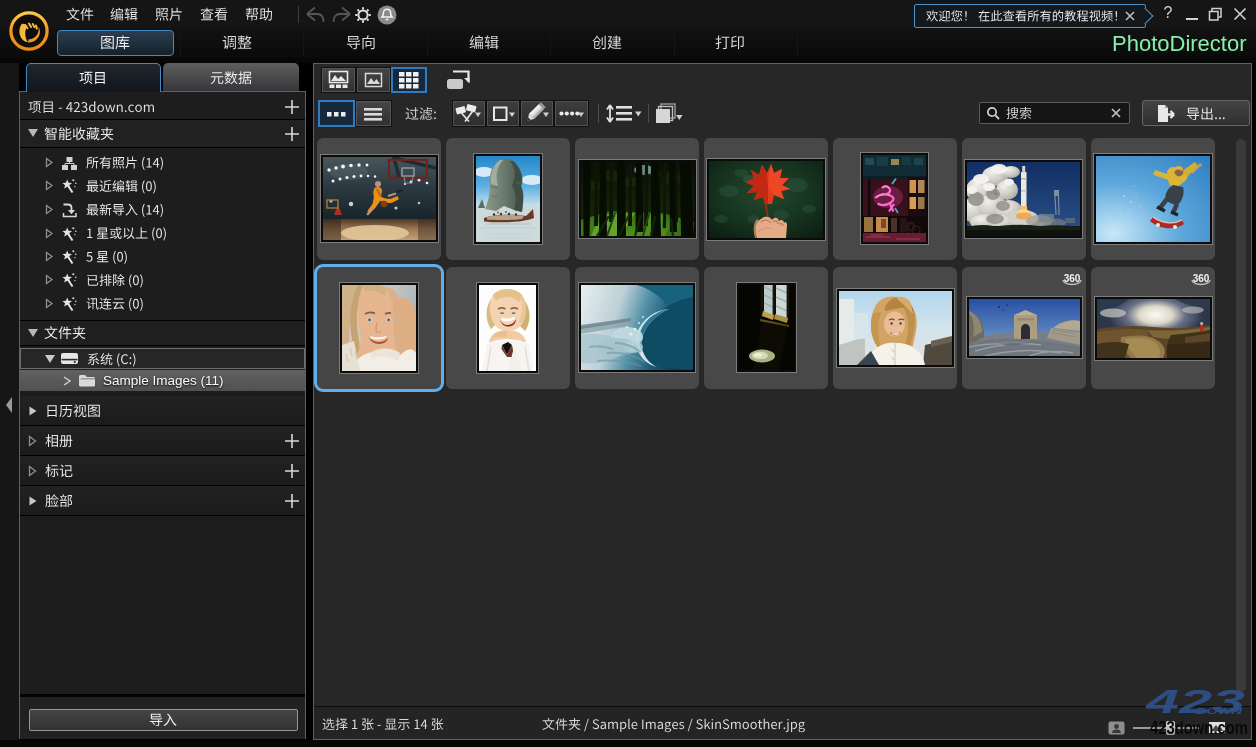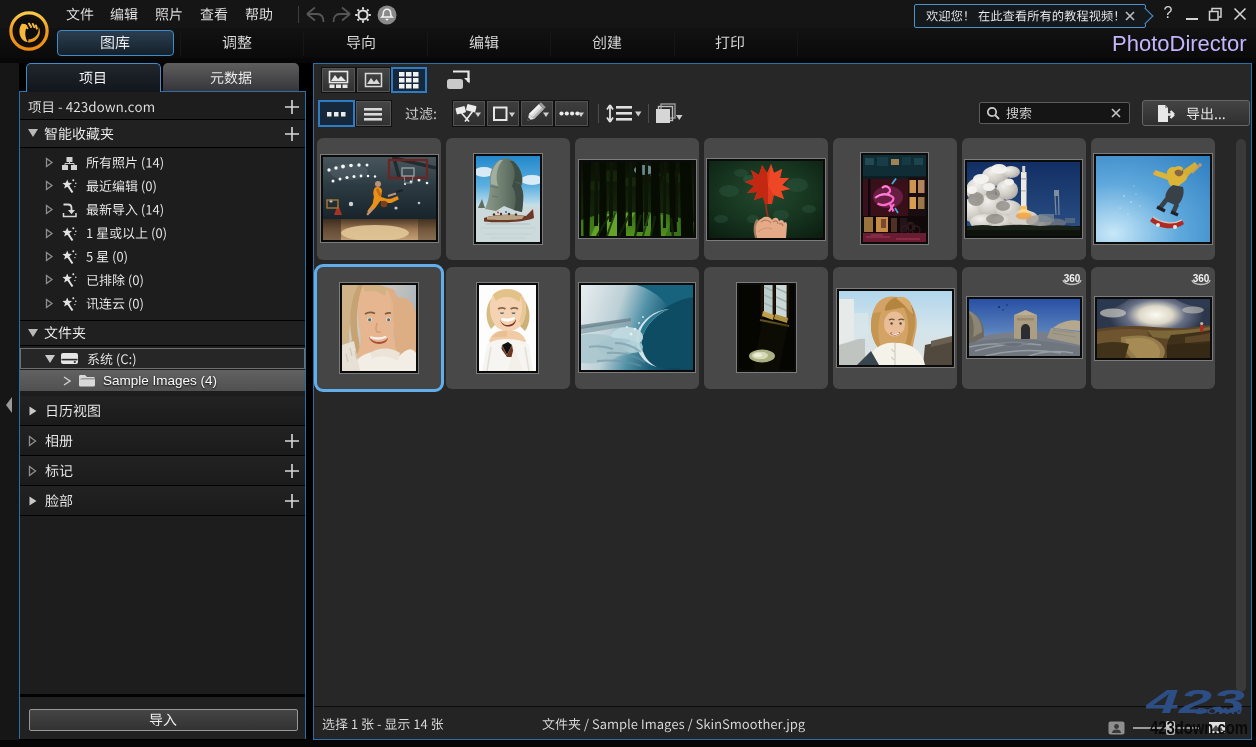--- a/index.html
+++ b/index.html
@@ -59,21 +59,21 @@
 <svg class="abs" style="left:1233px;top:7px" width="14" height="14">
     <path d="M1.5 1.5 L12.5 12.5 M12.5 1.5 L1.5 12.5" stroke="#d2d2d2" stroke-width="1.6"></path>
   </svg>
 <div class="abs" style="left:180px;top:31px;width:1px;height:25px;background:#161616"></div>
 <div class="abs" style="left:303px;top:31px;width:1px;height:25px;background:#161616"></div>
 <div class="abs" style="left:427px;top:31px;width:1px;height:25px;background:#161616"></div>
 <div class="abs" style="left:550px;top:31px;width:1px;height:25px;background:#161616"></div>
 <div class="abs" style="left:674px;top:31px;width:1px;height:25px;background:#161616"></div>
 <div class="abs" style="left:797px;top:31px;width:1px;height:25px;background:#161616"></div>
 <div class="abs" style="left:57px;top:30px;width:117px;height:26px;border:1px solid #3e8cc9;border-radius:4px;background:linear-gradient(#2b3e50,#15212b)"></div>
-<div class="abs" style="left:1112px;top:31px;width:136px;height:26px;color:#c4b5fd;font-size:22px;letter-spacing:0px">PhotoDirector</div>
+<div class="abs" style="left:1112px;top:31px;width:136px;height:26px;color:#86efac;font-size:22px;letter-spacing:0px">PhotoDirector</div>
 <div class="abs" style="left:19px;top:91px;width:287px;height:648px;background:#1d1d1d;border:1px solid #2e6ea8"></div>
 <div class="abs" style="left:26px;top:63px;width:135px;height:29px;border:1px solid #3e8cc9;border-bottom:none;border-radius:5px 5px 0 0;background:linear-gradient(#20262c,#10161c)"></div>
 <div class="abs" style="left:163px;top:63px;width:136px;height:28px;border-radius:5px 5px 0 0;background:linear-gradient(#5e5e5e,#36363a)"></div>
 <svg class="abs" style="left:284px;top:99px" width="16" height="16">
     <path d="M8 1 V15 M1 8 H15" stroke="#d8d8d8" stroke-width="1.6"></path>
   </svg>
 <div class="abs" style="left:20px;top:119px;width:285px;height:1px;background:#000"></div>
 <div class="abs" style="left:20px;top:120px;width:285px;height:27px;background:#212121"></div>
 <svg class="abs" style="left:27px;top:128px" width="12" height="10">
     <path d="M1 1 H11 L6 9 Z" fill="#b9b9b9"></path>
@@ -165,21 +165,21 @@
     <circle cx="14.8" cy="11" r="1.1" fill="#2a2a2a"></circle>
   </svg>
 <div class="abs" style="left:20px;top:370px;width:285px;height:21px;background:linear-gradient(#616161,#515151)"></div>
 <svg class="abs" style="left:62px;top:375px" width="10" height="12">
     <path d="M2 2 L8 6 L2 10" fill="none" stroke="#cfcfcf" stroke-width="1.5"></path>
   </svg>
 <svg class="abs" style="left:78px;top:373px" width="18" height="15">
     <path d="M1 3.5 C1 2.7 1.6 2 2.5 2 H7 L9 4 H15.5 C16.4 4 17 4.6 17 5.5 V12 C17 12.9 16.4 13.5 15.5 13.5 H2.5 C1.6 13.5 1 12.9 1 12 Z" fill="#d9d9d9"></path>
     <path d="M1 6.5 L4 5 H17 V6.5 Z" fill="#9a9a9a"></path>
   </svg>
-<div class="abs" style="left:103px;top:373px;color:#fafafa;font-size:13.5px;text-shadow:0 1px 2px #000">Sample Images (4)</div>
+<div class="abs" style="left:103px;top:373px;color:#fafafa;font-size:13.5px;text-shadow:0 1px 2px #000">Sample Images (11)</div>
 <div class="abs" style="left:20px;top:396px;width:285px;height:29px;background:linear-gradient(#222,#1b1b1b)"></div>
 <svg class="abs" style="left:28px;top:405px" width="10" height="12">
     <path d="M1.5 1.5 L8.5 6 L1.5 10.5 Z" fill="#c9c9c9"></path>
   </svg>
 <div class="abs" style="left:20px;top:425px;width:285px;height:1px;background:#000"></div>
 <div class="abs" style="left:20px;top:426px;width:285px;height:29px;background:linear-gradient(#222,#1b1b1b)"></div>
 <svg class="abs" style="left:28px;top:435px" width="10" height="12">
     <path d="M1.5 1.5 L7.5 6 L1.5 10.5 Z" fill="none" stroke="#909090" stroke-width="1.3"></path>
   </svg>
 <svg class="abs" style="left:284px;top:433px" width="16" height="16">

